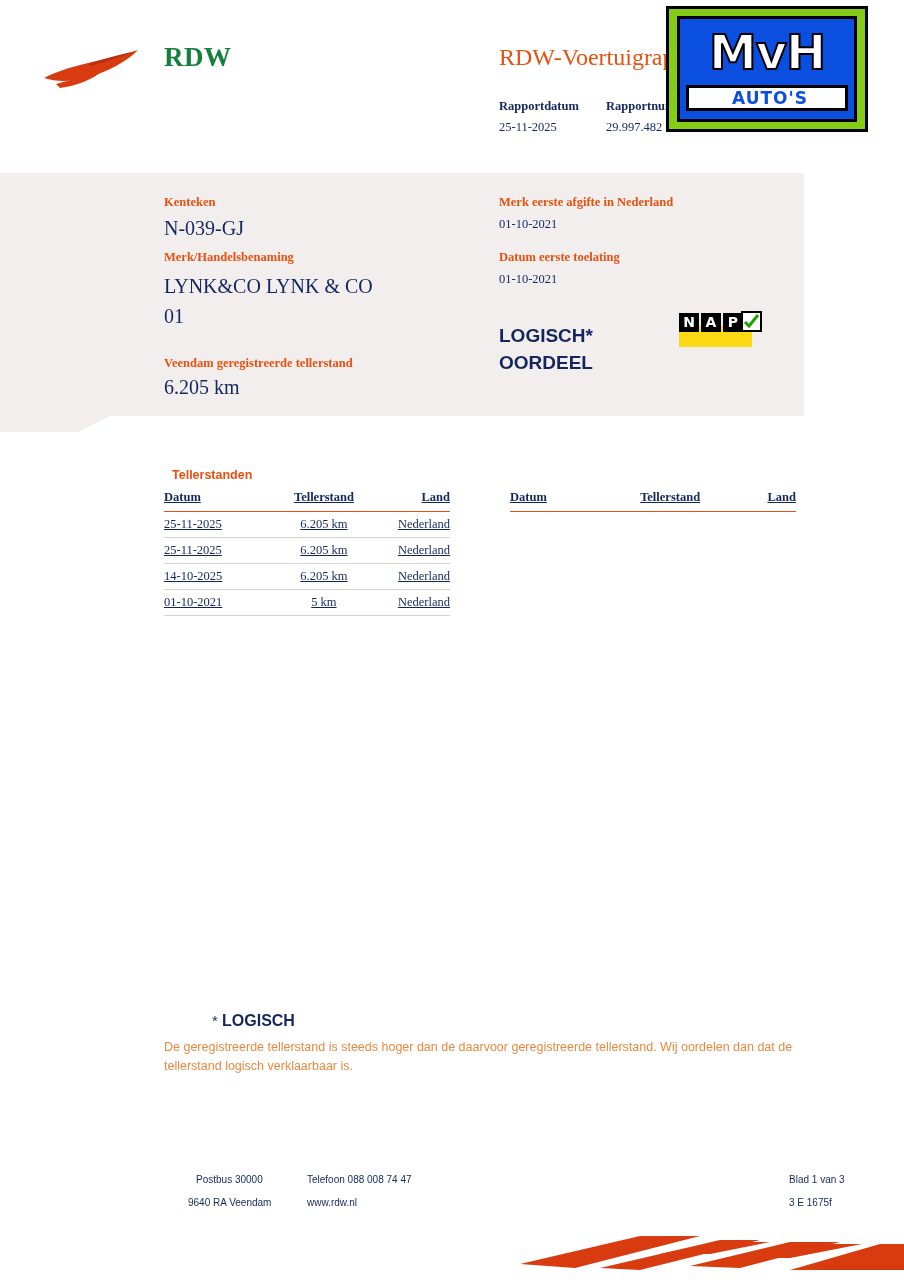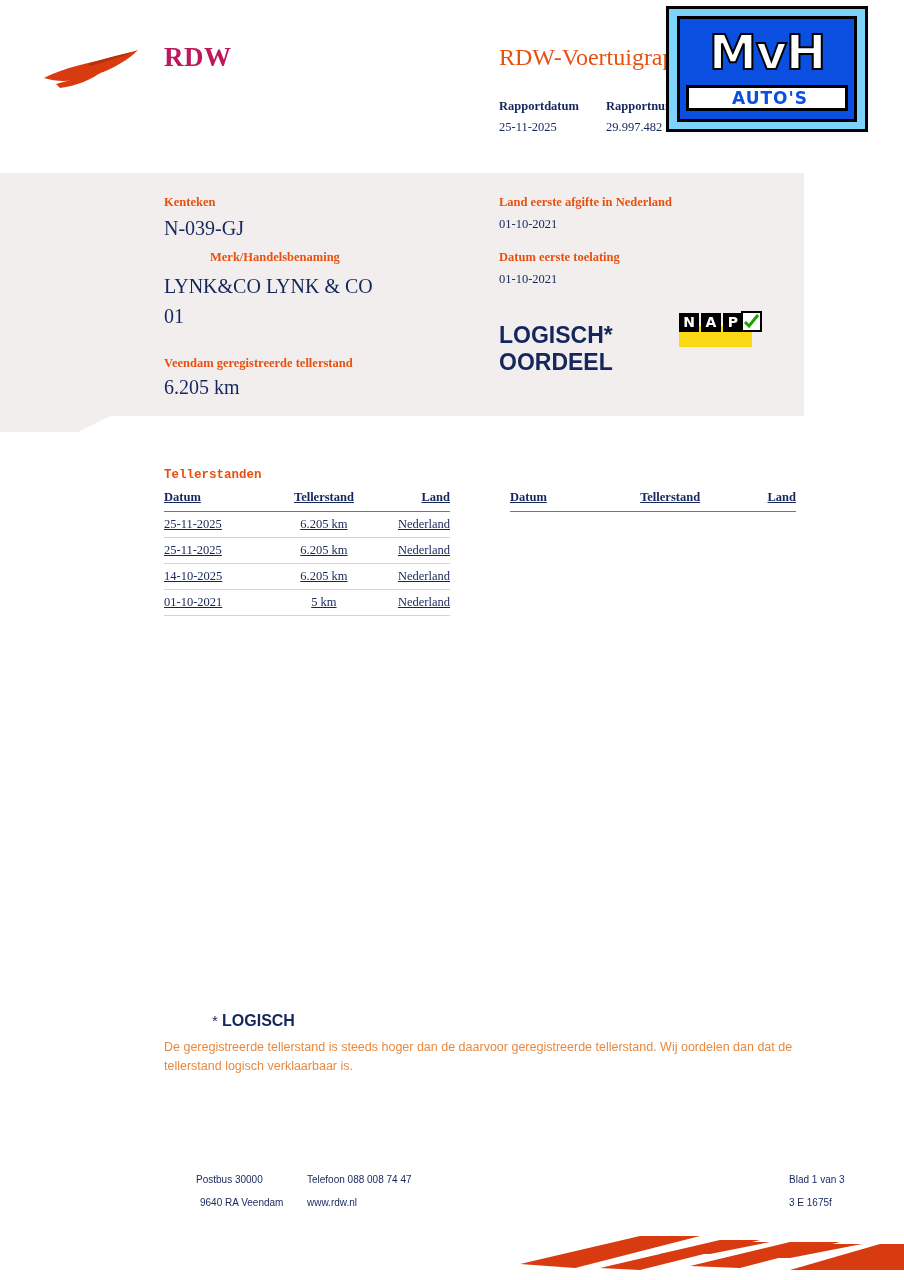--- a/index.html
+++ b/index.html
@@ -29,21 +29,21 @@
     width: 104px;
     height: 48px;
   }
   .rdw-wordmark {
     position: absolute;
     left: 164px;
     top: 42px;
     font-family: "Liberation Serif", serif;
     font-weight: bold;
     font-size: 27px;
-    color: #be185d;
+    color: #15803d;
     letter-spacing: 0.5px;
   }
   .report-title {
     position: absolute;
     left: 499px;
     top: 44px;
     font-family: "Liberation Serif", serif;
     font-size: 24px;
     color: #e8500f;
     white-space: nowrap;
@@ -68,21 +68,21 @@
   #hdr-date { left: 499px; }
   #hdr-num  { left: 606px; }
 
   
   .mvh-sticker {
     position: absolute;
     left: 666px;
     top: 6px;
     width: 202px;
     height: 126px;
-    background: #7dd3fc;
+    background: #84cc16;
     border: 3px solid #000000;
     box-sizing: border-box;
     z-index: 30;
   }
   .mvh-inner {
     position: absolute;
     left: 8px;
     top: 7px;
     right: 8px;
     bottom: 7px;
@@ -155,37 +155,37 @@
     position: absolute;
     font-family: "Liberation Serif", serif;
     font-size: 20px;
     color: #15265c;
   }
   .fld-value.small {
     font-size: 12.5px;
   }
   #lbl-kenteken { left: 164px; top: 195px; }
   #val-kenteken { left: 164px; top: 217px; }
-  #lbl-merk     { left: 164px; top: 250px; margin-left: 46px; }
+  #lbl-merk     { left: 164px; top: 250px; }
   #val-merk     { left: 164px; top: 271px; width: 215px; line-height: 30px; }
   #lbl-teller   { left: 164px; top: 356px; }
   #val-teller   { left: 164px; top: 376px; }
   #lbl-afgifte  { left: 499px; top: 195px; }
   #val-afgifte  { left: 499px; top: 217px; }
   #lbl-toelat   { left: 499px; top: 250px; }
   #val-toelat   { left: 499px; top: 272px; }
 
   .verdict {
     position: absolute;
     left: 499px;
     top: 322px;
     width: 170px;
     font-family: "Liberation Sans", sans-serif;
     font-weight: bold;
-    font-size: 23px;
+    font-size: 19px;
     line-height: 27px;
     color: #15265c;
   }
 
   
   .nap {
     position: absolute;
     left: 679px;
     top: 313px;
     width: 80px;
@@ -224,23 +224,23 @@
     height: 21px;
     border: 2px solid #000;
     background: #ffffff;
     box-sizing: border-box;
   }
   .nap-check svg { display: block; }
 
   
   .table-title {
     position: absolute;
-    left: 164px;
+    left: 172px;
     top: 468px;
-    font-family: Liberation Mono, monospace;
+    font-family: Liberation Sans, sans-serif;
     font-weight: bold;
     font-size: 12.5px;
     color: #e8500f;
   }
   table.meter {
     position: absolute;
     border-collapse: collapse;
     font-family: "Liberation Serif", serif;
     font-size: 12.5px;
     color: #15265c;
@@ -294,21 +294,21 @@
     top: 1170px;
     width: 904px;
     height: 60px;
     font-family: "Liberation Sans", sans-serif;
     font-size: 10px;
     color: #15265c;
     margin-left: 32px;
   }
   .footer span { position: absolute; white-space: nowrap; }
   #f-pb   { left: 164px; top: 4px; }
-  #f-zip  { left: 168px; top: 27px; }
+  #f-zip  { left: 156px; top: 27px; }
   #f-tel  { left: 275px; top: 4px; }
   #f-web  { left: 275px; top: 27px; }
   #f-page { left: 757px; top: 4px; }
   #f-code { left: 757px; top: 27px; }
 
   .bottom-graphic {
     position: absolute;
     left: 0;
     bottom: 0;
     width: 904px;
@@ -354,21 +354,21 @@
 
   <div class="fld-label" id="lbl-kenteken">Kenteken</div>
   <div class="fld-value" id="val-kenteken">N-039-GJ</div>
 
   <div class="fld-label" id="lbl-merk">Merk/Handelsbenaming</div>
   <div class="fld-value" id="val-merk">LYNK&amp;CO LYNK &amp; CO 01</div>
 
   <div class="fld-label" id="lbl-teller">Veendam geregistreerde tellerstand</div>
   <div class="fld-value" id="val-teller">6.205 km</div>
 
-  <div class="fld-label" id="lbl-afgifte">Land eerste afgifte in Nederland</div>
+  <div class="fld-label" id="lbl-afgifte">Merk eerste afgifte in Nederland</div>
   <div class="fld-value small" id="val-afgifte">01-10-2021</div>
 
   <div class="fld-label" id="lbl-toelat">Datum eerste toelating</div>
   <div class="fld-value small" id="val-toelat">01-10-2021</div>
 
   <div class="verdict">LOGISCH* OORDEEL</div>
 
   <div class="nap">
     <div class="nap-yellow"></div>
     <div class="nap-letters">

